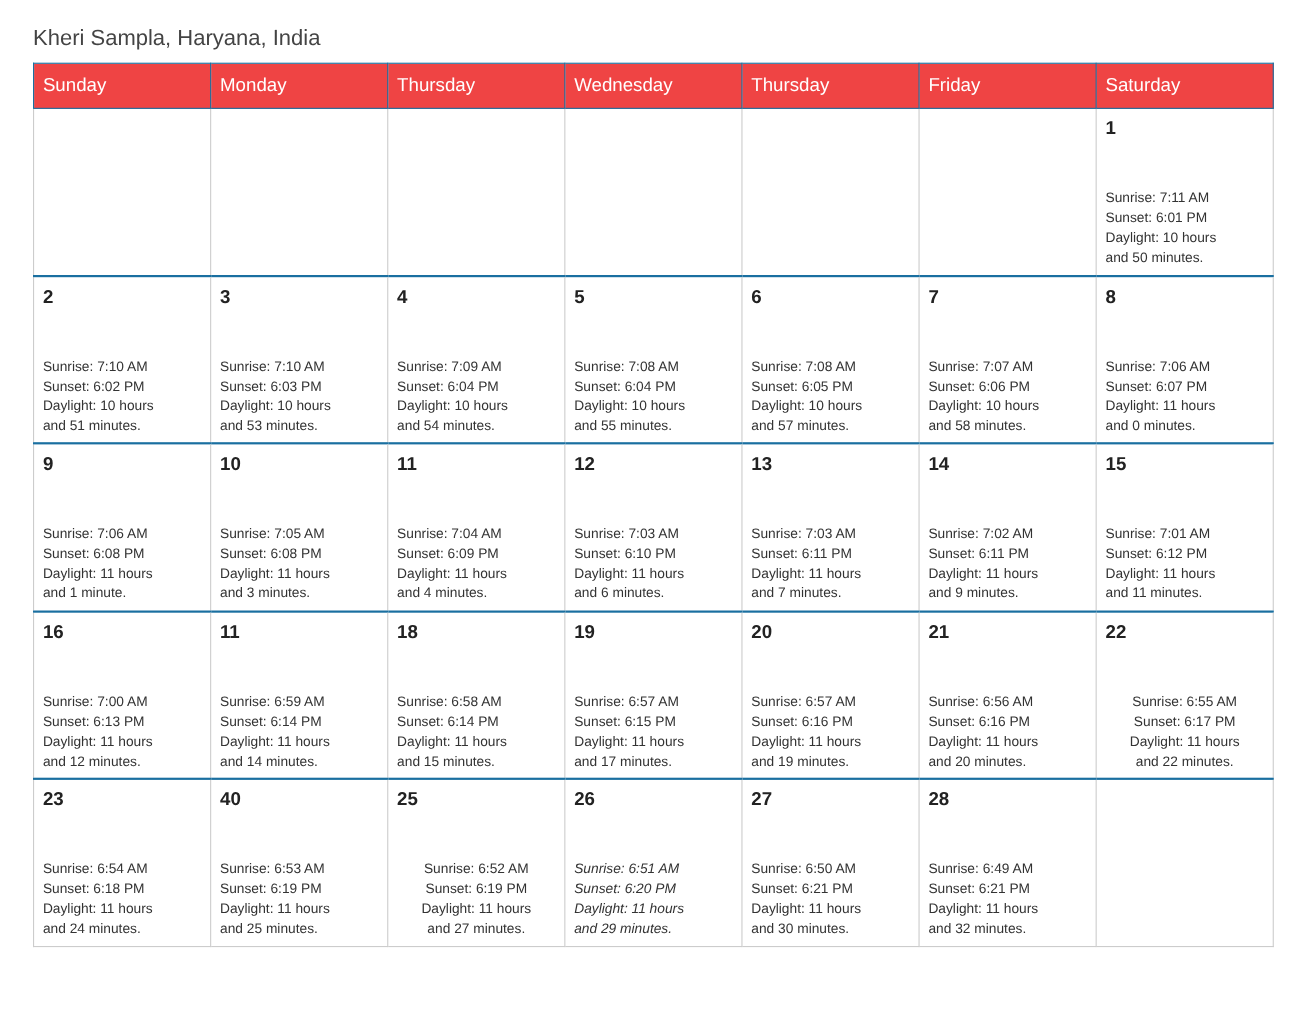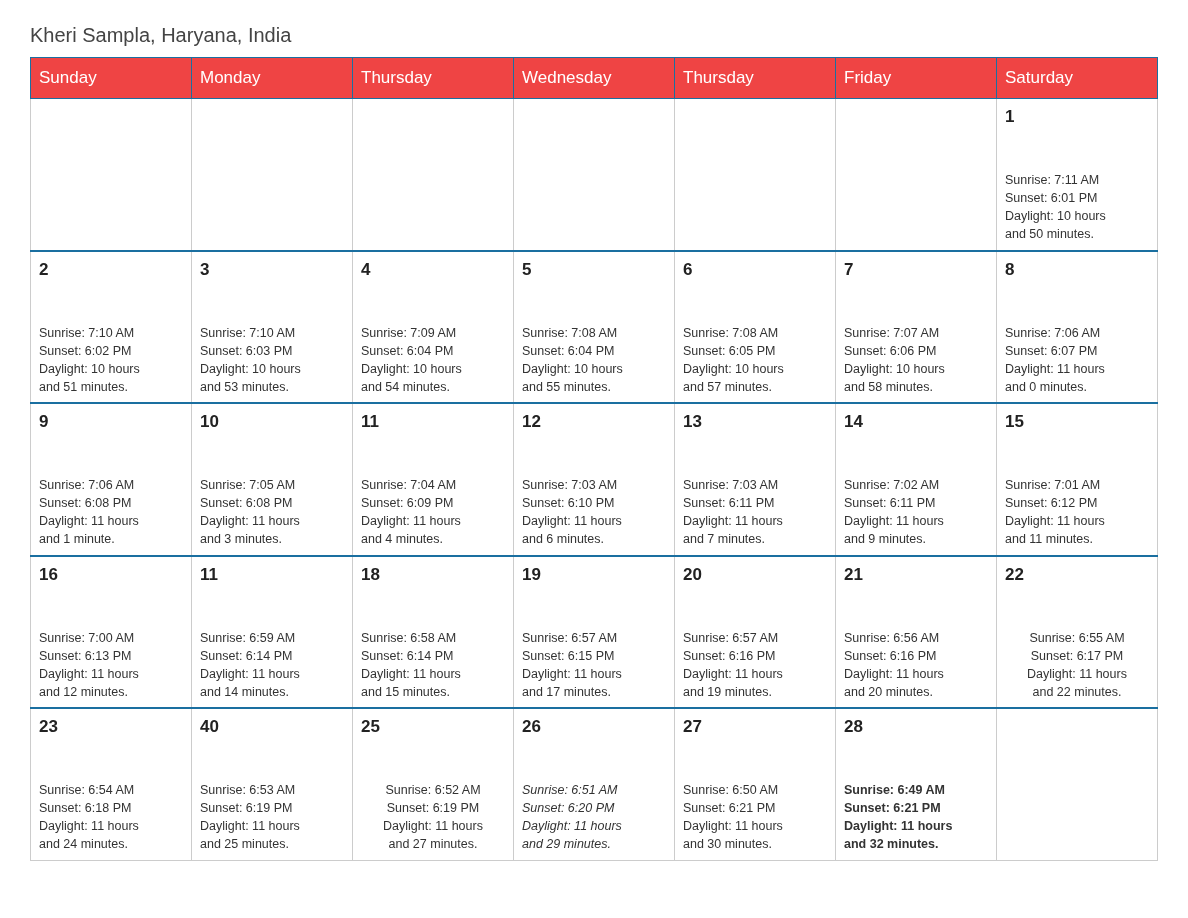--- a/index.html
+++ b/index.html
@@ -302,21 +302,21 @@
         </td>
         <td>
           <div class="cell-day">27</div>
           <div class="cell-info" style="white-space: pre-line;">Sunrise: 6:50 AM
 Sunset: 6:21 PM
 Daylight: 11 hours
 and 30 minutes.</div>
         </td>
         <td>
           <div class="cell-day">28</div>
-          <div class="cell-info" style="white-space: pre-line; font-weight: bold;">Sunrise: 6:49 AM
+          <div class="cell-info" style="white-space: pre-line;">Sunrise: 6:49 AM
 Sunset: 6:21 PM
 Daylight: 11 hours
 and 32 minutes.</div>
         </td>
         <td class="empty-cell"></td>
       </tr>
     </tbody>
 </table>
 
 </body></html>

